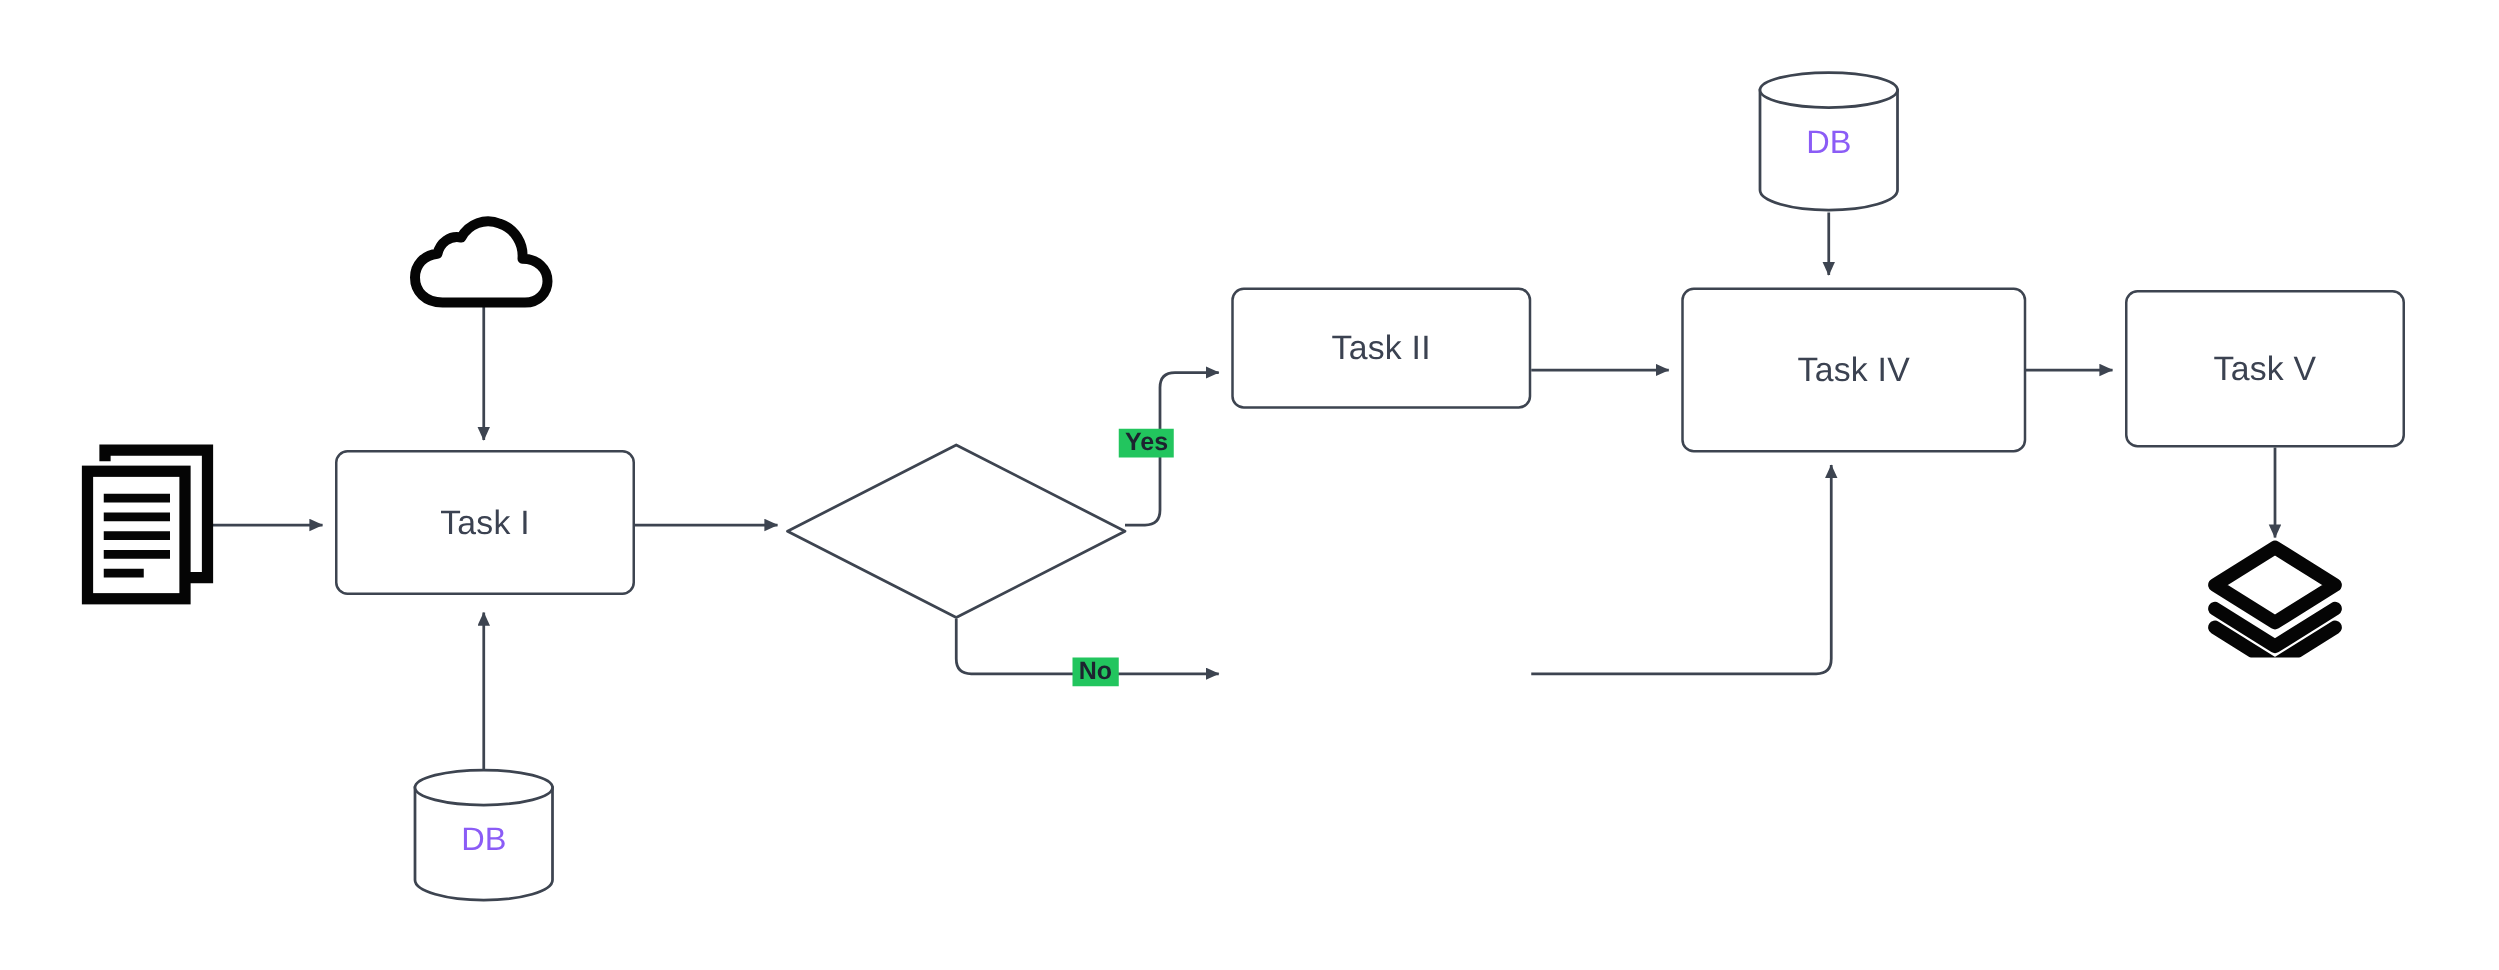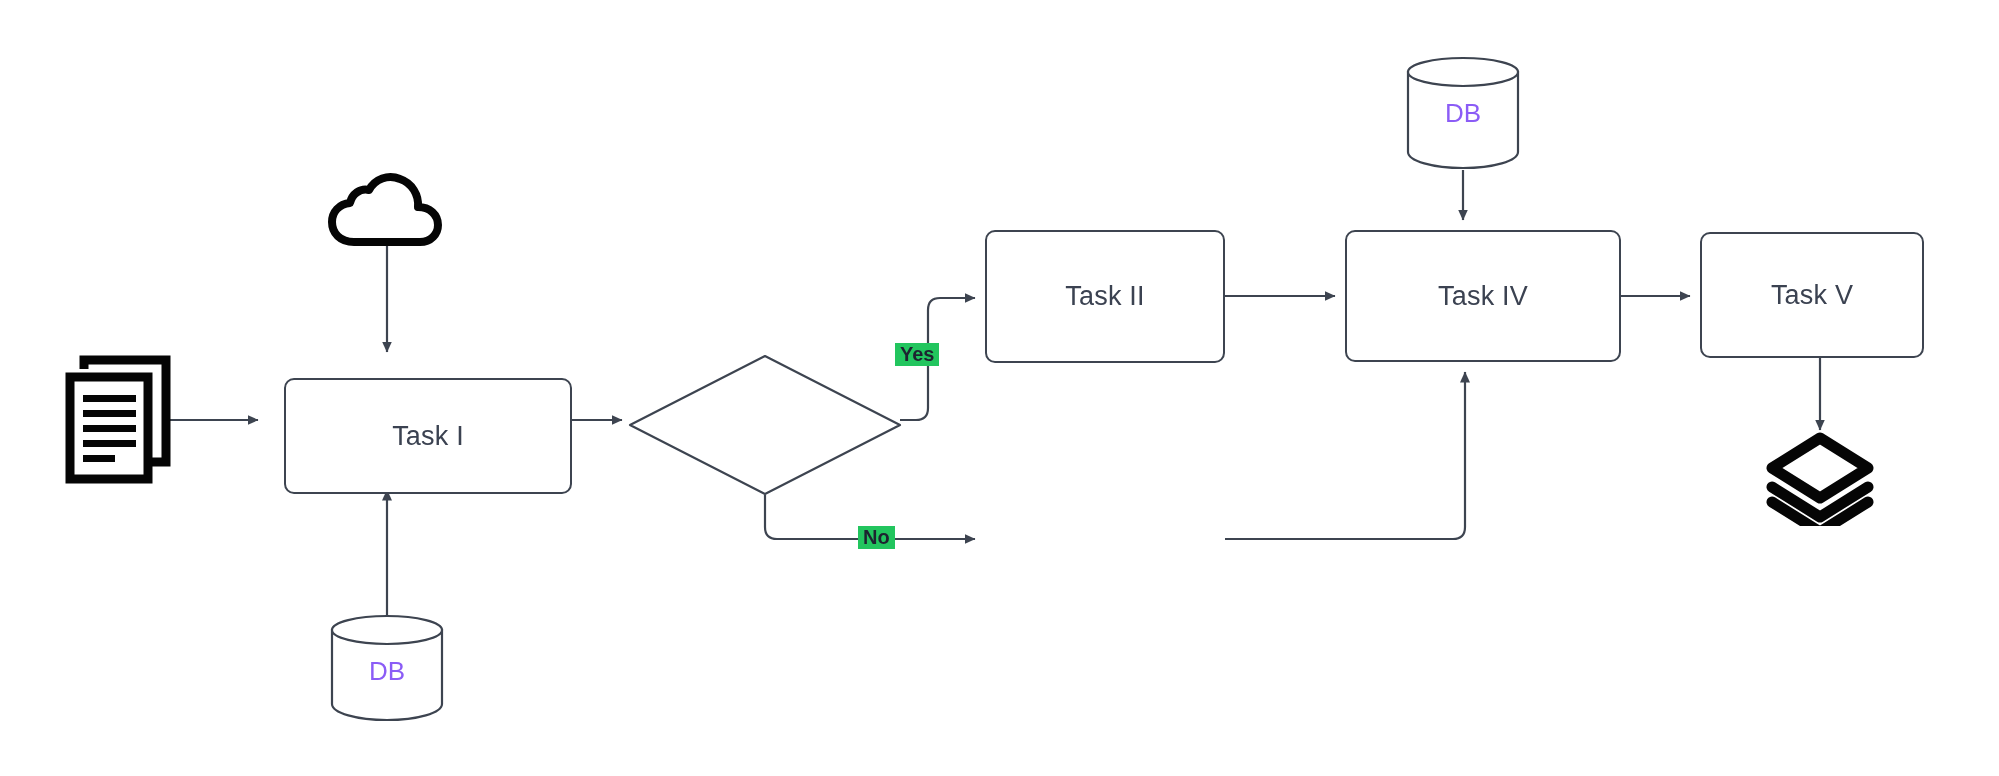--- a/index.html
+++ b/index.html
@@ -159,23 +159,23 @@
   </div>
 
   <div class="db-shape" style="left:1402px; top:52px; width:122px; height:122px;">
     <svg viewBox="0 0 122 122" width="122" height="122" xmlns="http://www.w3.org/2000/svg">
       <path d="M6,20 L6,100 C6,109 31,116 61,116 C91,116 116,109 116,100 L116,20 Z" fill="#ffffff" stroke="#3d4450" stroke-width="2.2"></path>
       <ellipse cx="61" cy="20" rx="55" ry="14" fill="#ffffff" stroke="#3d4450" stroke-width="2.2"></ellipse>
     </svg>
     <div class="db-label" style="top:46px;">DB</div>
   </div>
 
-  <div class="node-box" style="left:268px; top:378px; width:288px; height:116px;margin-left:16px;">Task I</div>
+  <div class="node-box" style="left:268px; top:360px; width:240px; height:116px;">Task I</div>
 
-  <div class="node-box" style="left:985px; top:230px; width:240px; height:133px;">Task II</div>
+  <div class="node-box" style="left:985px; top:230px; width:240px; height:97px;">Task II</div>
 
 
   <div class="node-box" style="left:1345px; top:230px; width:276px; height:132px;">Task IV</div>
 
   <div class="node-box" style="left:1700px; top:232px; width:224px; height:126px;">Task V</div>
 
 
   <div class="edge-label" style="left:895px; top:343px;">Yes</div>
 
   <div class="edge-label" style="left:858px; top:526px;">No</div>

